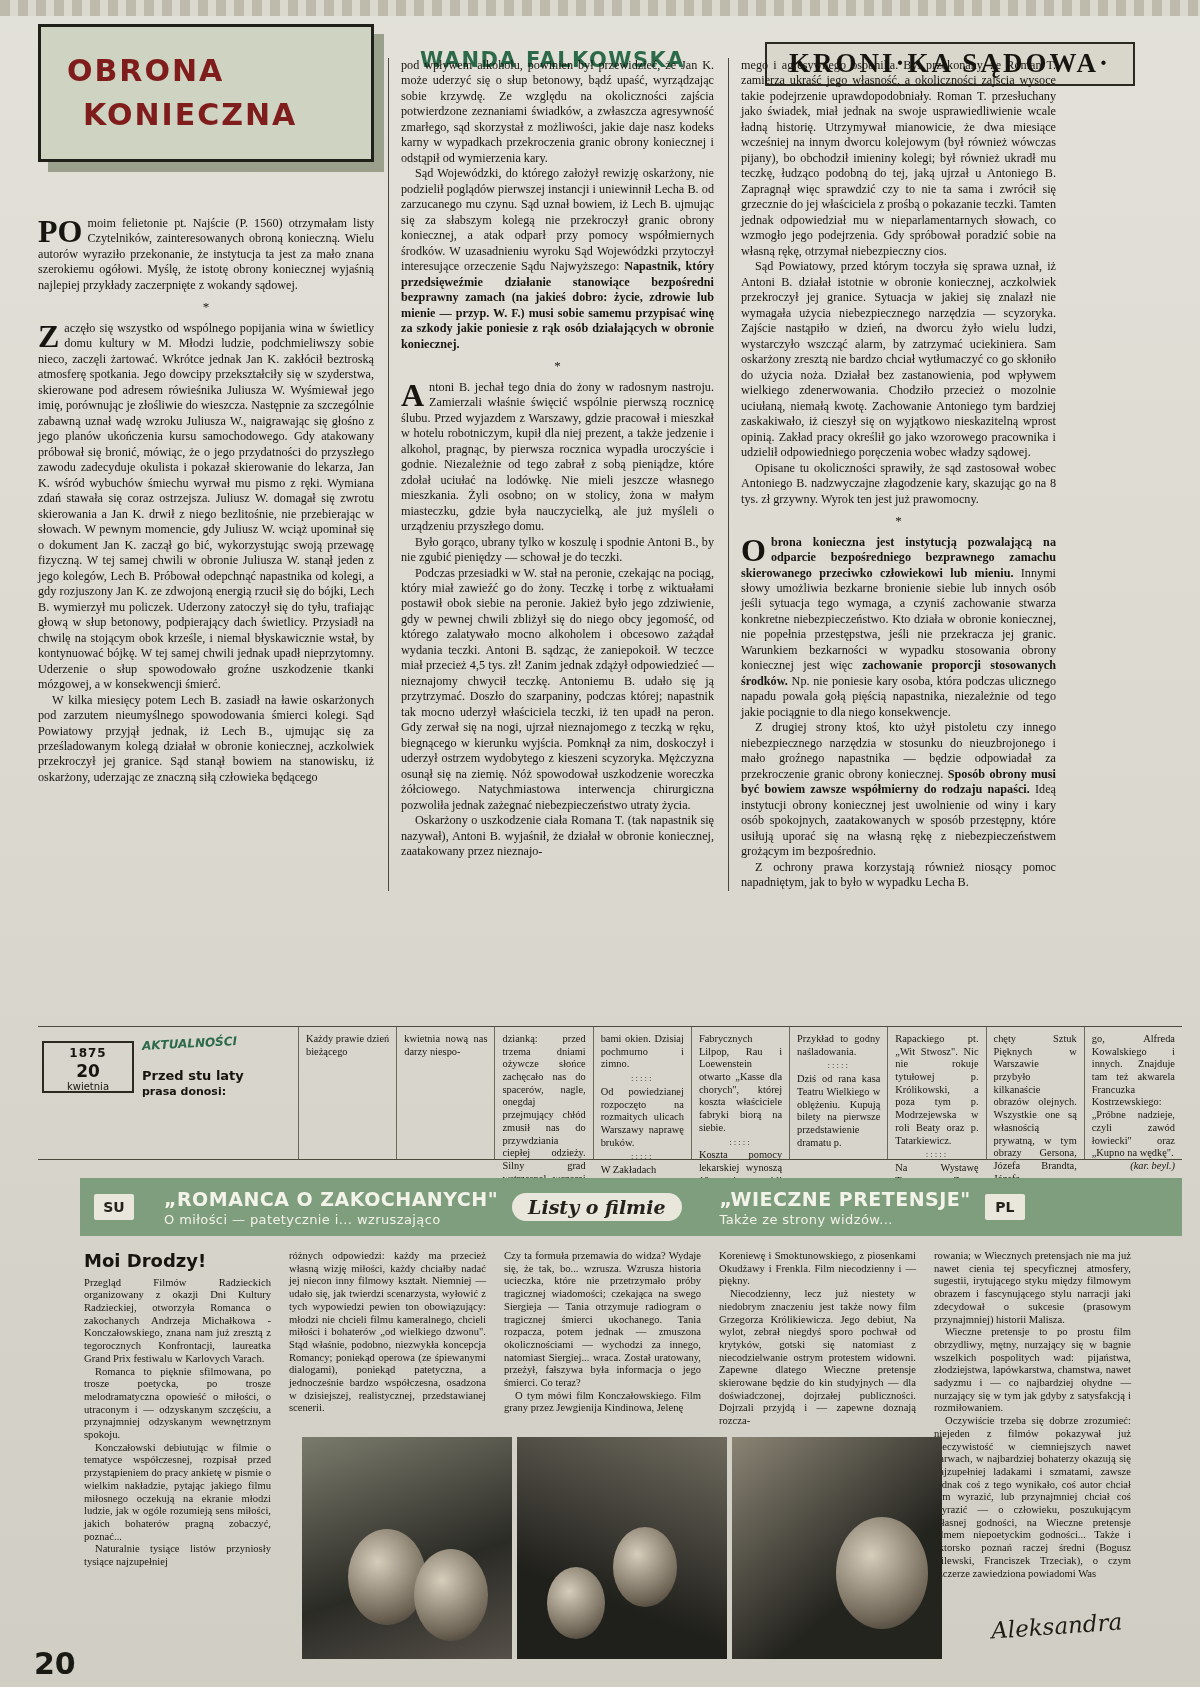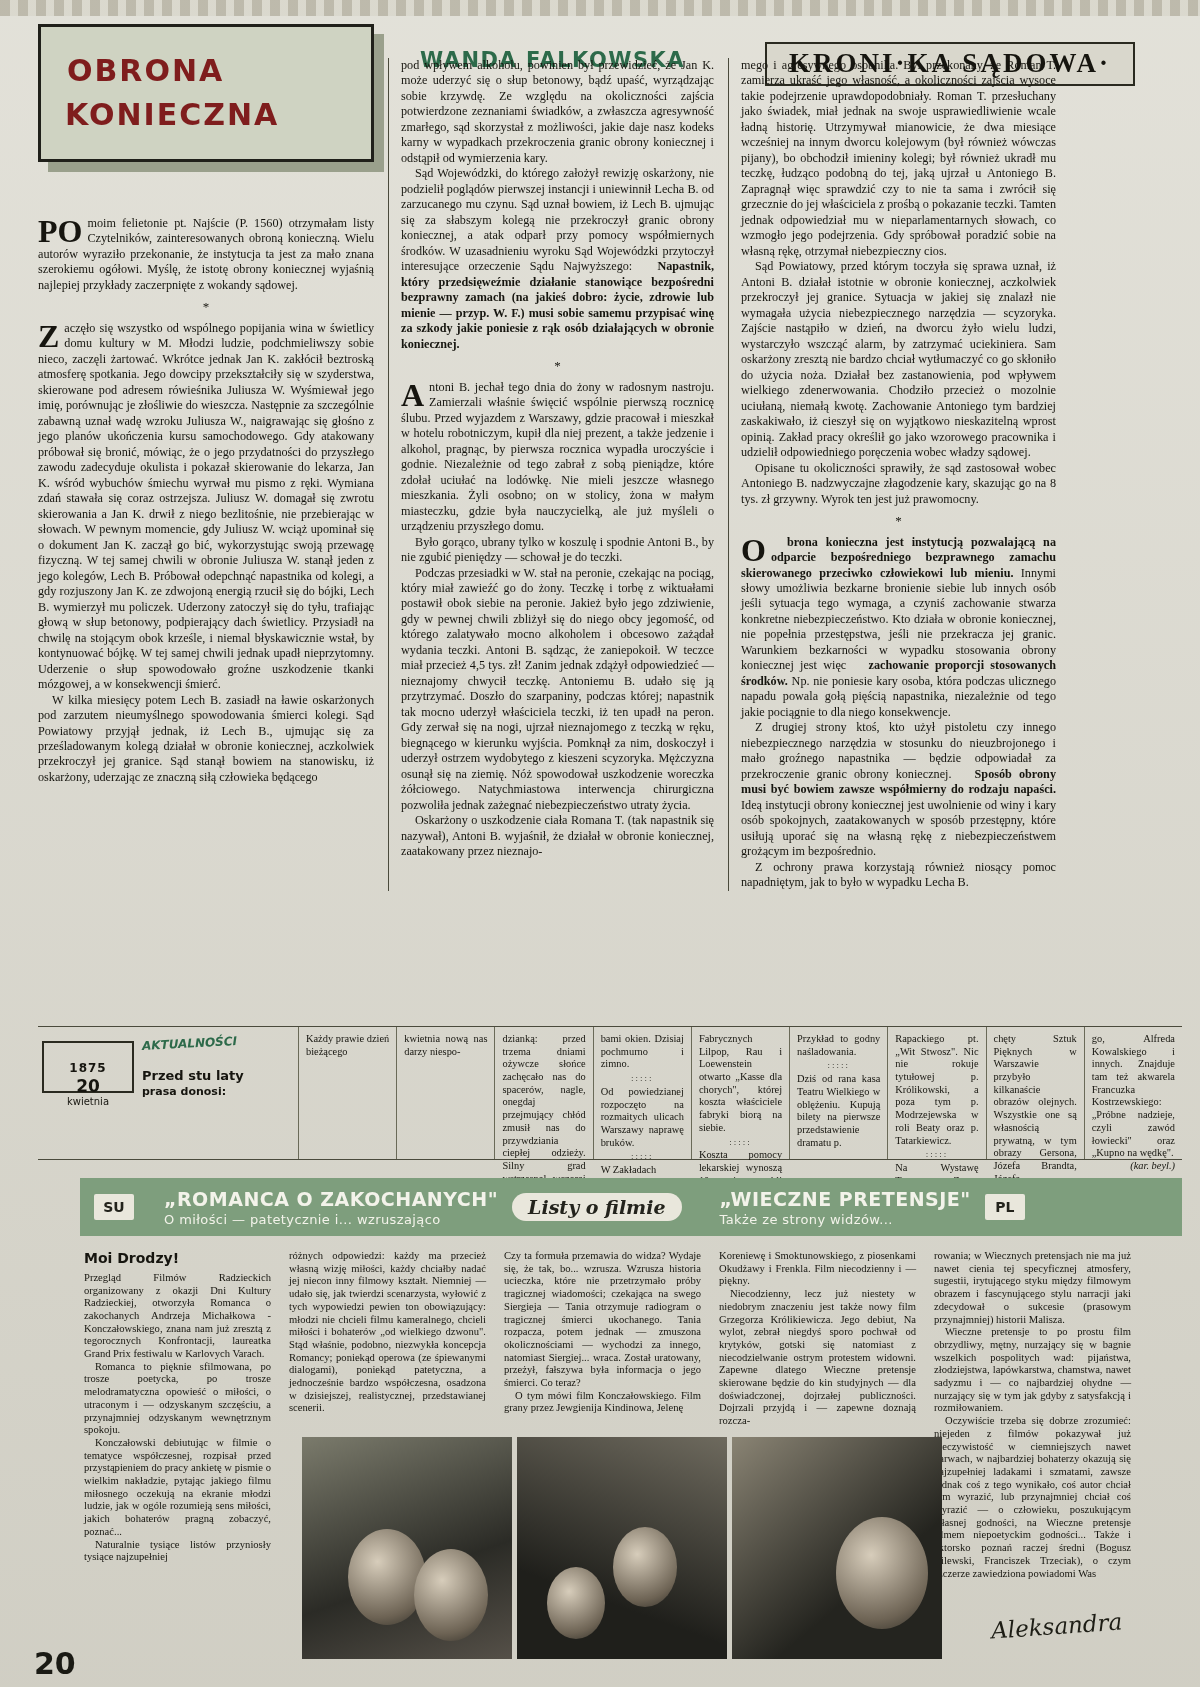--- a/index.html
+++ b/index.html
@@ -32,21 +32,21 @@
     border:3px solid #20201a;
     background:#cfd3c2;
     box-shadow:10px 10px 0 #9aa08c;
   }
   .title-box .t1,.title-box .t2{
     font-family:"DejaVu Sans", sans-serif;
     font-weight:bold;letter-spacing:2px;
     font-size:30px;color:#7f1d1d;
   }
   .title-box .t1{position:absolute;left:26px;top:26px;}
-  .title-box .t2{position:absolute;left:24px;top:70px;}
+  .title-box .t2{position:absolute;left:42px;top:70px;}
   .author{
     position:absolute;left:390px;top:30px;
     font-family:"DejaVu Sans", sans-serif;
     font-weight:bold;font-size:21px;letter-spacing:1.5px;
     color:#2d6a4a;
   }
   .kronika{
     position:absolute;left:735px;top:24px;width:350px;
     border:2px solid #2a2a20;
     padding:4px 8px 5px 8px;
@@ -69,33 +69,33 @@
   .c1{width:350px;padding-right:14px;padding-top:158px;}
   .c2{width:340px;padding:0 14px 0 12px;border-left:1px solid #4a4a3c;}
   .c3{width:340px;padding:0 12px 0 12px;border-left:1px solid #4a4a3c;}
   .col p{margin:0 0 0 0;text-indent:14px;}
   .col p.first{text-indent:0;}
   .drop{
     float:left;font-size:32px;line-height:26px;font-weight:bold;
     padding:2px 5px 0 0;font-family:"Liberation Serif",serif;
   }
   .starsep{text-align:center;margin:6px 0 5px 0;font-size:13px;}
-  b.lead{font-weight:bold;margin-left:16px;}
+  b.lead{font-weight:bold;}
   
   .oldstrip{
     position:absolute;left:8px;top:1008px;right:0;height:132px;
     border-top:1px solid #4a4a3c;border-bottom:1px solid #4a4a3c;
     display:flex;
     font-size:10.4px;line-height:1.22;
     text-align:justify;
   }
   .oldstrip .cal{
     width:92px;flex:none;border:2px solid #2a2a20;height:52px;margin:14px 6px 0 4px;
     font-family:"DejaVu Sans",sans-serif;text-align:center;font-size:10px;
-    padding-top:18px;box-sizing:border-box;
+    padding-top:3px;box-sizing:border-box;
   }
   .oldstrip .cal .y{font-size:12px;font-weight:bold;letter-spacing:1px;}
   .oldstrip .cal .d{font-size:17px;font-weight:bold;}
   .oldstrip .brand{
     width:150px;flex:none;padding:8px 6px 0 2px;
   }
   .oldstrip .brand .ak{
     font-family:"DejaVu Sans",sans-serif;font-style:italic;font-weight:bold;
     font-size:12px;color:#2d6a4a;transform:rotate(-3deg);
   }
@@ -143,21 +143,21 @@
     font-size:10.6px;line-height:1.2;text-align:justify;
   }
   .bcol{box-sizing:border-box;padding:0 9px;}
   .b1{width:200px;padding-left:4px;}
   .b2{width:215px;}
   .b3{width:215px;}
   .b4{width:215px;}
   .b5{width:215px;}
   .bcol p{margin:0;text-indent:11px;}
   .bcol p.first{text-indent:0;}
-  .greet{font-family:"DejaVu Sans",sans-serif;font-weight:bold;font-size:14px;margin-bottom:5px;}
+  .greet{font-family:"DejaVu Sans",sans-serif;font-weight:bold;font-size:18px;margin-bottom:5px;}
   .sig{
     position:absolute;right:60px;bottom:38px;
     font-family:"DejaVu Serif",serif;font-style:italic;font-size:23px;
     transform:rotate(-4deg);color:#1d1d15;
   }
   .photos{
     position:absolute;left:272px;bottom:18px;width:640px;height:222px;
     display:flex;gap:5px;
   }
   .ph{flex:1;position:relative;overflow:hidden;background:#3a3a33;}

